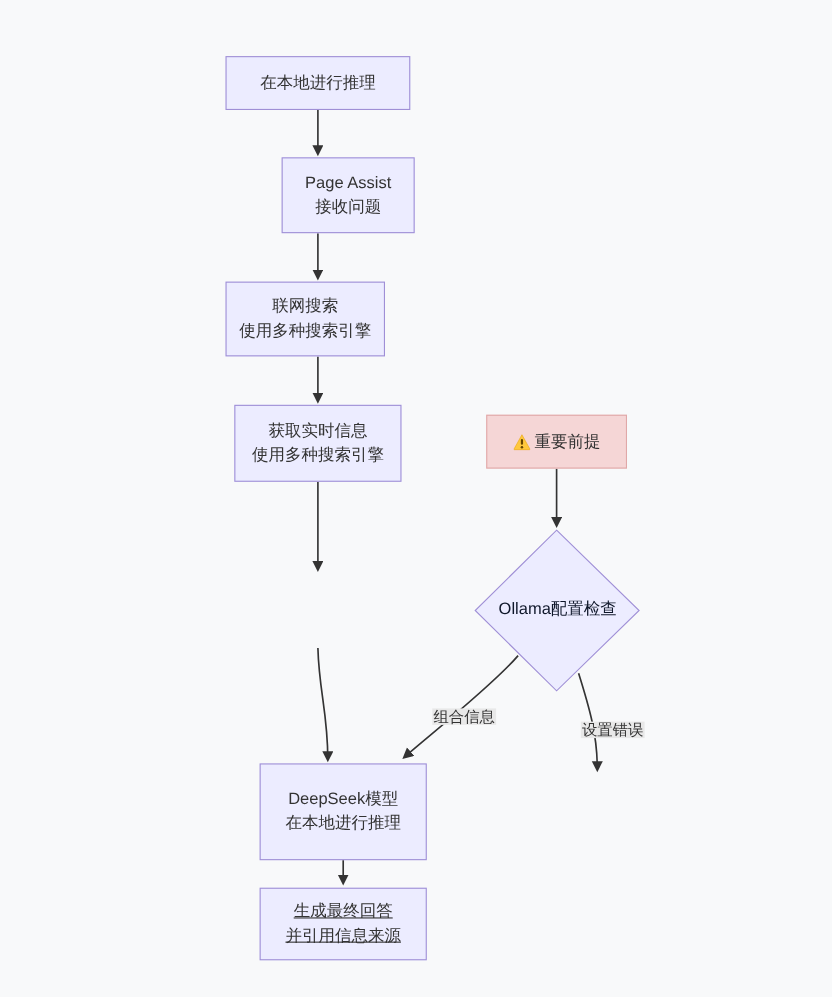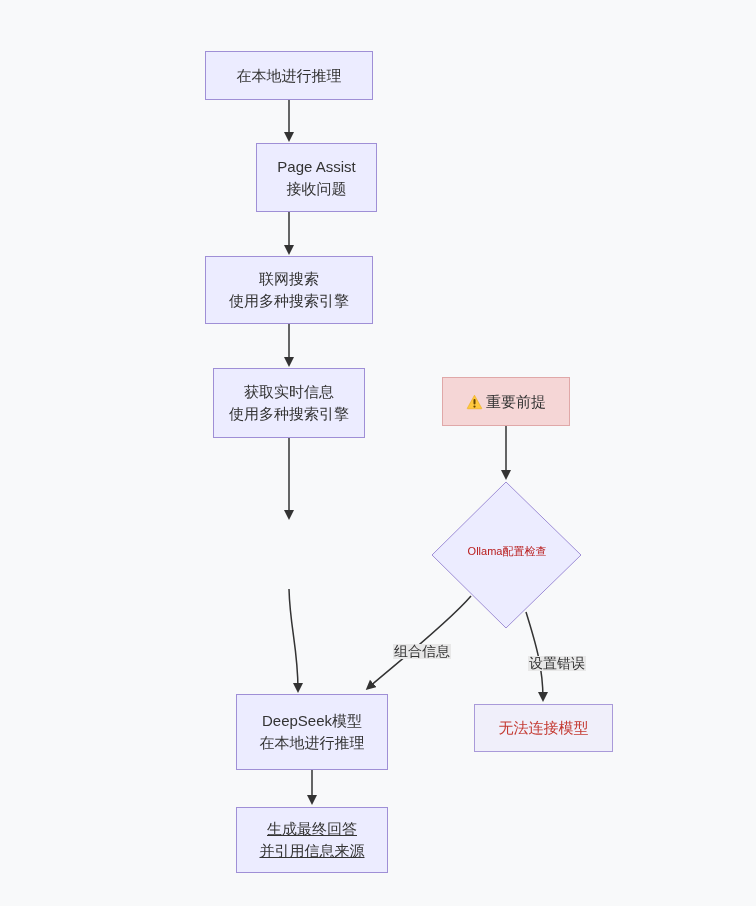--- a/index.html
+++ b/index.html
@@ -34,45 +34,45 @@
     align-items: center;
     justify-content: center;
     color: #333333;
     font-size: 15px;
     line-height: 22px;
     text-align: center;
     white-space: nowrap;
   }
   .node-user      { left: 205px; top: 51px;  width: 168px; height: 49px; }
   .node-pageassist{ left: 228px; top: 143px; width: 121px; height: 69px; margin-left: 28px; }
-  .node-search    { left: 205px; top: 256px; width: 168px; height: 68px; }
+  .node-search    { left: 205px; top: 256px; width: 145px; height: 68px; }
   .node-realtime  { left: 213px; top: 368px; width: 152px; height: 70px; }
   .node-combine   { left: 206px; top: 521px; width: 167px; height: 68px; }
-  .node-deepseek  { left: 236px; top: 694px; width: 152px; height: 76px; }
+  .node-deepseek  { left: 236px; top: 694px; width: 152px; height: 88px; }
   .node-final     { left: 236px; top: 807px; width: 152px; height: 66px; text-decoration: underline; }
   .node-warning {
     left: 442px; top: 377px; width: 128px; height: 49px;
     background: #f5d6d6;
     border: 1px solid #e0a8a8;
     flex-direction: row;
     gap: 3px;
   }
   .node-fail {
     left: 474px; top: 704px; width: 139px; height: 48px;
     background: #f0effa;
     border: 1px solid #a99ad9;
     color: #c43a32;
   }
   .diamond-label {
     position: absolute;
     left: 432px; top: 544px;
     width: 150px;
     text-align: center;
-    color: #b91c1c;
-    font-size: 11px;
+    color: #0f172a;
+    font-size: 15px;
     white-space: nowrap;
   }
   .edge-label {
     position: absolute;
     background: #e8e8e8;
     color: #333333;
     font-size: 14px;
     line-height: 15px;
     padding: 0 1px;
     white-space: nowrap;
@@ -138,20 +138,17 @@
     <svg class="warn-icon" viewBox="0 0 16 16">
       <path d="M8 1.2 L15.2 14.2 Q15.4 14.8 14.8 14.8 L1.2 14.8 Q0.6 14.8 0.8 14.2 Z" fill="#ffc83d" stroke="#e9a400" stroke-width="0.5"></path>
       <rect x="7" y="5" width="2" height="5.4" rx="1" fill="#664500"></rect>
       <circle cx="8" cy="12.6" r="1.15" fill="#664500"></circle>
     </svg>
     <span>重要前提</span>
   </div>
 
   <div class="diamond-label">Ollama配置检查</div>
 
-  <div class="node node-fail">
-    <span>无法连接模型</span>
-  </div>
 
   <div class="edge-label edge-label-correct">组合信息</div>
   <div class="edge-label edge-label-wrong">设置错误</div>
 
 </div>
 
 </body></html>

